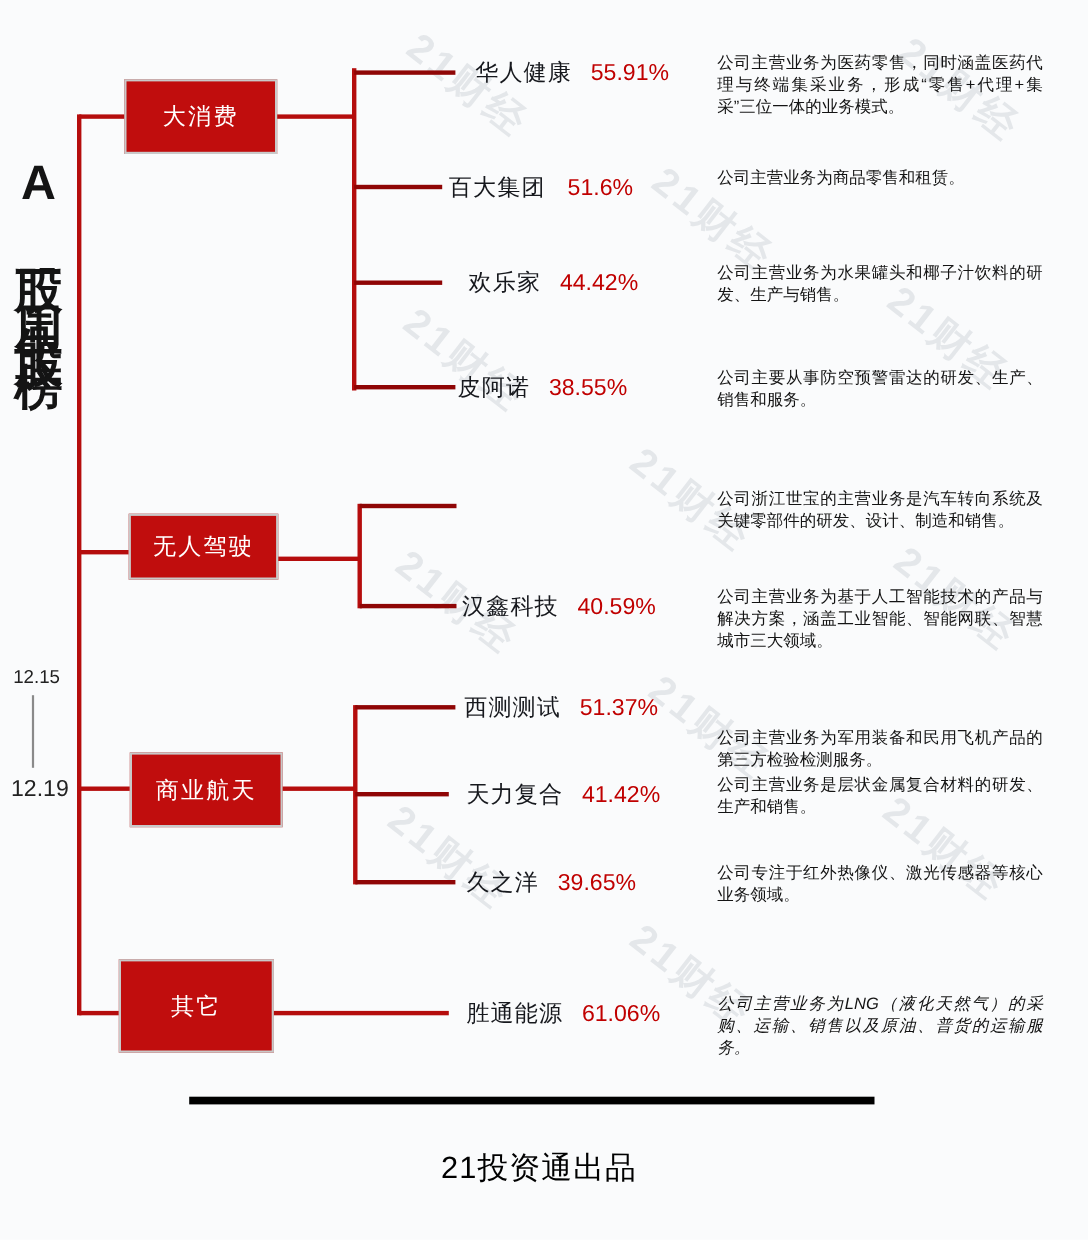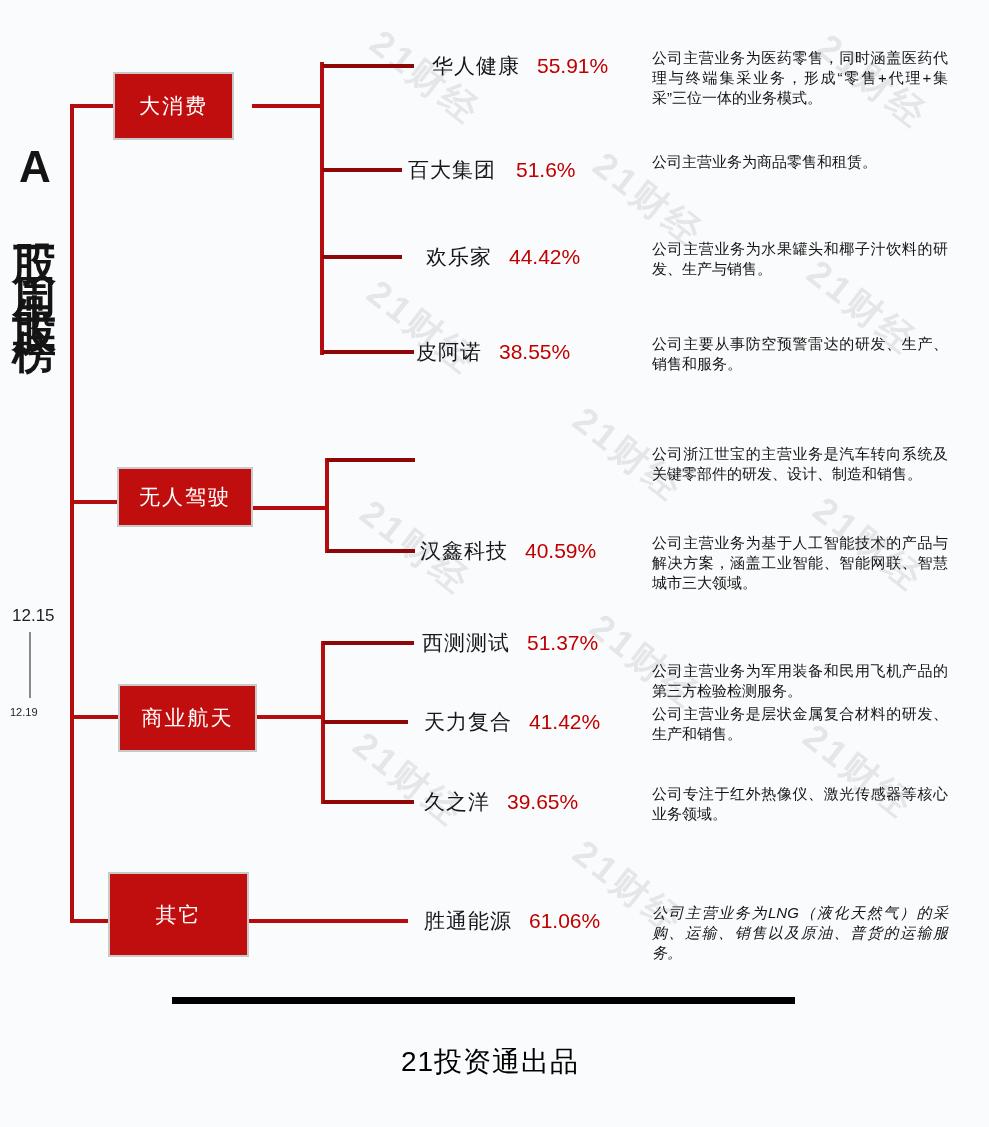--- a/index.html
+++ b/index.html
@@ -17,21 +17,21 @@
   }
   
   .side-title{
     position:absolute;left:10px;top:142px;
     writing-mode:vertical-rl;text-orientation:upright;
     font-size:44px;font-weight:bold;color:#141414;
     letter-spacing:17px;line-height:1.1;
   }
   .date-start{position:absolute;left:12px;top:606px;font-size:17px;color:#222;}
   .date-line{position:absolute;left:29px;top:632px;width:2px;height:66px;background:#8a8a8a;}
-  .date-end{position:absolute;left:10px;top:706px;font-size:11px;color:#222;text-align:center;}
+  .date-end{position:absolute;left:10px;top:706px;font-size:21px;color:#222;text-align:center;}
   
   .hline,.vline{position:absolute;background:#B50D0D;}
   .hline{height:4px;}
   .vline{width:4px;}
   .stub{background:#8F0606;}
   
   .cat-box{
     position:absolute;background:#C00D0D;border:2px solid #C9C9C9;
     display:flex;align-items:center;justify-content:center;
     color:#fff;font-size:21px;letter-spacing:2px;box-sizing:border-box;
@@ -73,21 +73,21 @@
   <div class="wm" style="left:628px;top:888px;">21财经</div>
 
   <div class="side-title">A股一周牛股榜</div>
   <div class="date-start">12.15</div>
   <div class="date-line"></div>
   <div class="date-end">12.19</div>
 
   <div class="vline" style="left:70px;top:104px;height:819px;"></div>
 
   <div class="hline" style="left:72px;top:104px;width:43px;"></div>
-  <div class="cat-box" style="left:113px;top:72px;width:121px;height:68px;">
+  <div class="cat-box" style="left:113px;top:72px;width:139px;height:68px;">
     <span>大消费</span>
   </div>
   <div class="hline" style="left:252px;top:104px;width:70px;"></div>
   <div class="vline" style="left:320px;top:62px;height:293px;"></div>
   <div class="hline stub" style="left:322px;top:64px;width:92px;"></div>
   <div class="hline stub" style="left:322px;top:168px;width:80px;"></div>
   <div class="hline stub" style="left:322px;top:255px;width:80px;"></div>
   <div class="hline stub" style="left:322px;top:350px;width:92px;"></div>
 
   <div class="stock-row" style="left:432px;top:52px;justify-content:space-between;">

